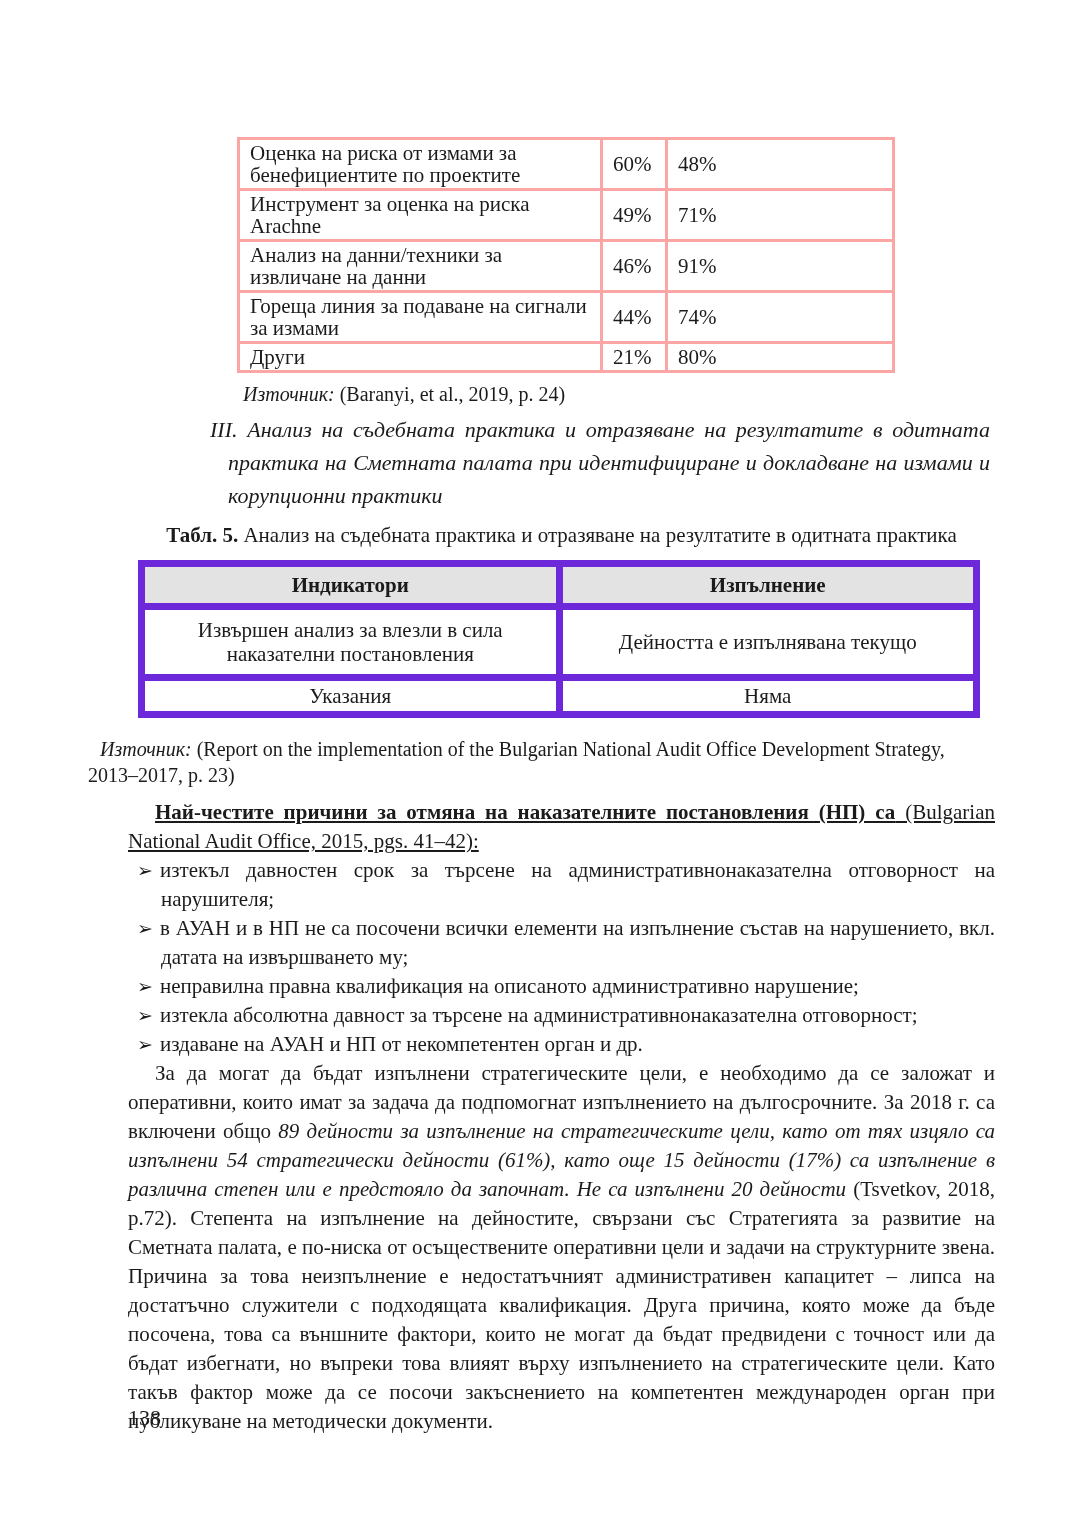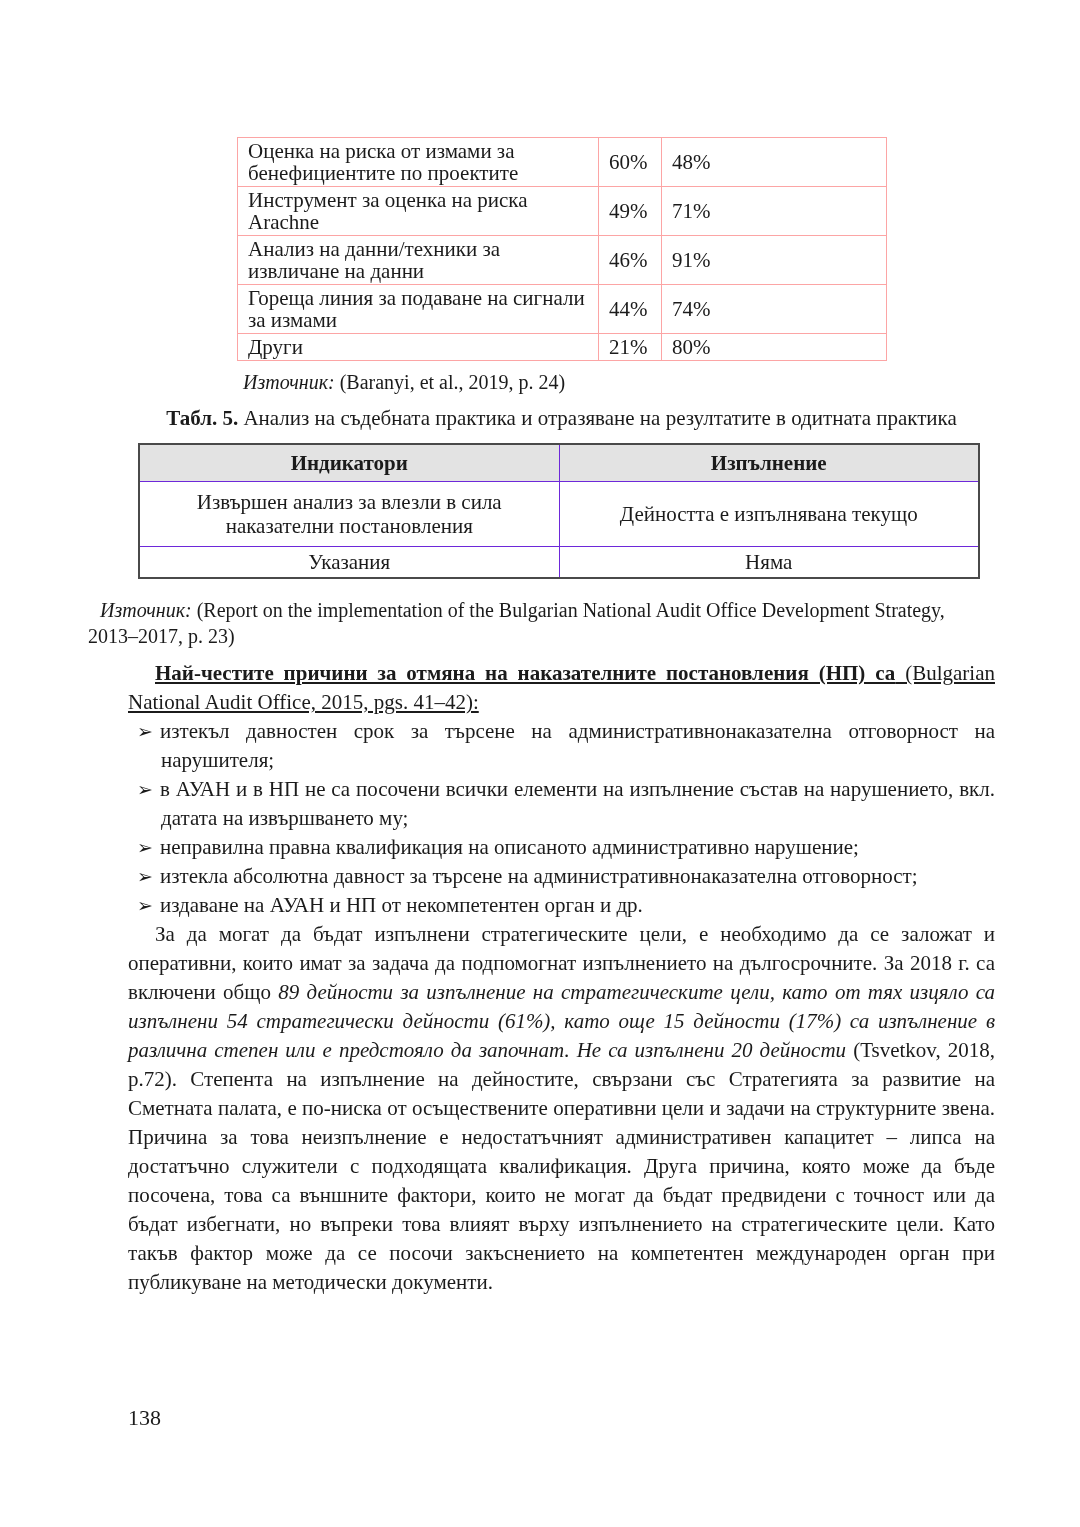--- a/index.html
+++ b/index.html
@@ -8,21 +8,21 @@
     background:#ffffff; color:#1b1b1b; overflow:hidden;
     font-family:"Liberation Serif","DejaVu Serif",serif;
   }
 
   
   table.t1 {
     margin:137px 0 0 237px; width:648px;
     border-collapse:collapse; table-layout:fixed;
     font-size:21px; line-height:22px;
   }
-  table.t1 td { border:1px solid #fca5a5; padding:2px 8px 2px 10px; vertical-align:middle; }
+  table.t1 td { border:3px solid #fca5a5; padding:2px 8px 2px 10px; vertical-align:middle; }
   table.t1 td.c1 { width:342px; }
   table.t1 td.c2 { width:44px; }
   table.t1 td.c3 { width:206px; }
 
   
   .source { font-size:20px; line-height:26px; }
   .source .lbl { font-style:italic; }
   .source1 { margin:8px 0 0 243px; width:740px; }
   .source2 { margin:18px 0 0 88px; width:867px; text-indent:12px; text-align:left; }
 
@@ -37,21 +37,21 @@
   .caption { margin:10px 0 0 128px; width:867px; text-align:center; font-size:21px; line-height:26px; }
   .caption .lbl { font-weight:bold; }
 
   
   table.t2 {
     margin:12px 0 0 138px; width:842px;
     border-collapse:collapse; table-layout:fixed;
     font-size:21px; line-height:24px;
   }
   table.t2 th, table.t2 td {
-    border:1px solid #6d28d9; text-align:center; vertical-align:middle; padding:3px 12px;
+    border:7px solid #6d28d9; text-align:center; vertical-align:middle; padding:3px 12px;
   }
   table.t2 { border:2px solid #4a4a4a; }
   table.t2 th { background:#e3e3e3; font-weight:bold; height:30px; }
   table.t2 tr.r1 td { height:58px; }
   table.t2 tr.r2 td { height:50px; }
   table.t2 tr.r3 td { height:24px; }
 
   
   .para {
     margin:0 0 0 128px; width:867px;
@@ -102,20 +102,21 @@
       <tr>
         <td class="c1">Други</td>
         <td class="c2">21%</td>
         <td class="c3">80%</td>
       </tr>
     </tbody>
   </table>
 
   <p class="source source1"><span class="lbl">Източник:</span><span> (Baranyi, et al., 2019, p. 24)</span></p>
 
+  <h3 class="heading">III. Анализ на съдебната практика и отразяване на резултатите в одитната практика на Сметната палата при идентифициране и докладване на измами и корупционни практики</h3>
 
   <p class="caption"><span class="lbl">Табл. 5.</span><span> Анализ на съдебната практика и отразяване на резултатите в одитната практика</span></p>
 
   <table class="t2">
     <thead>
       <tr>
         <th>Индикатори</th>
         <th>Изпълнение</th>
       </tr>
     </thead>

